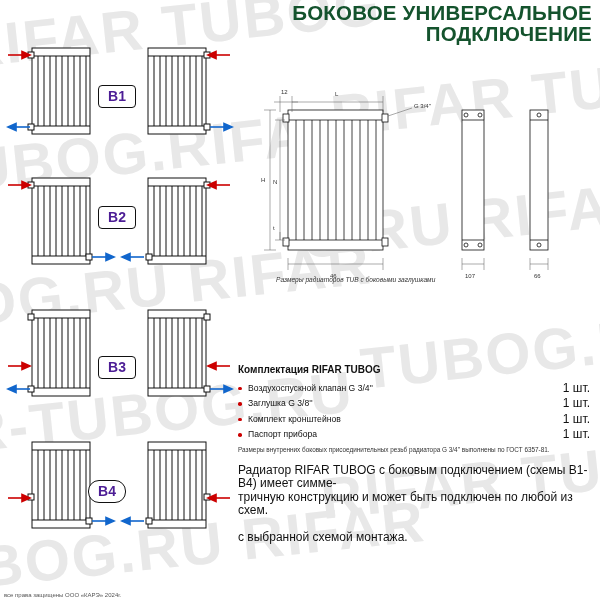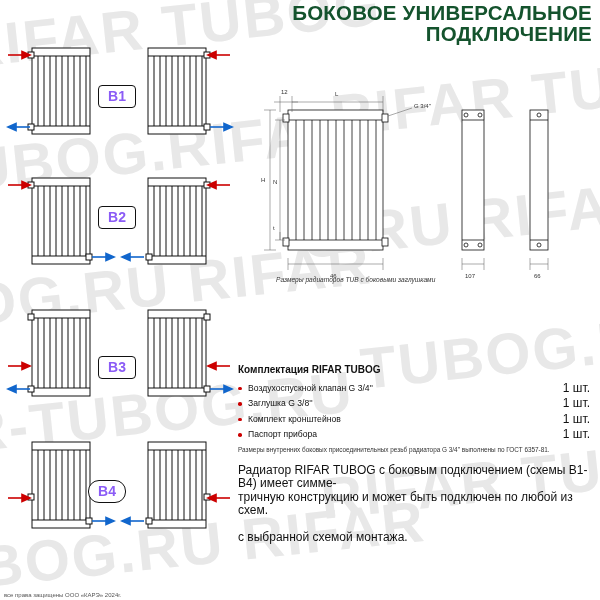--- a/index.html
+++ b/index.html
@@ -56,21 +56,21 @@
   .content{position:absolute;inset:0;z-index:2;}
   .label-box{
     position:absolute;
     border:1.6px solid #111;
     border-radius:4px;
     background:#fff;
     font-size:14px;font-weight:bold;
     width:36px;height:21px;
     line-height:21px;
     text-align:center;
-    color:#8b5cf6;
+    color:#4c1d95;
   }
   .cap-text{
     position:absolute;
     font-size:6.6px;
     color:#333;
     font-style:italic;
     white-space:nowrap;
   }
 
   

